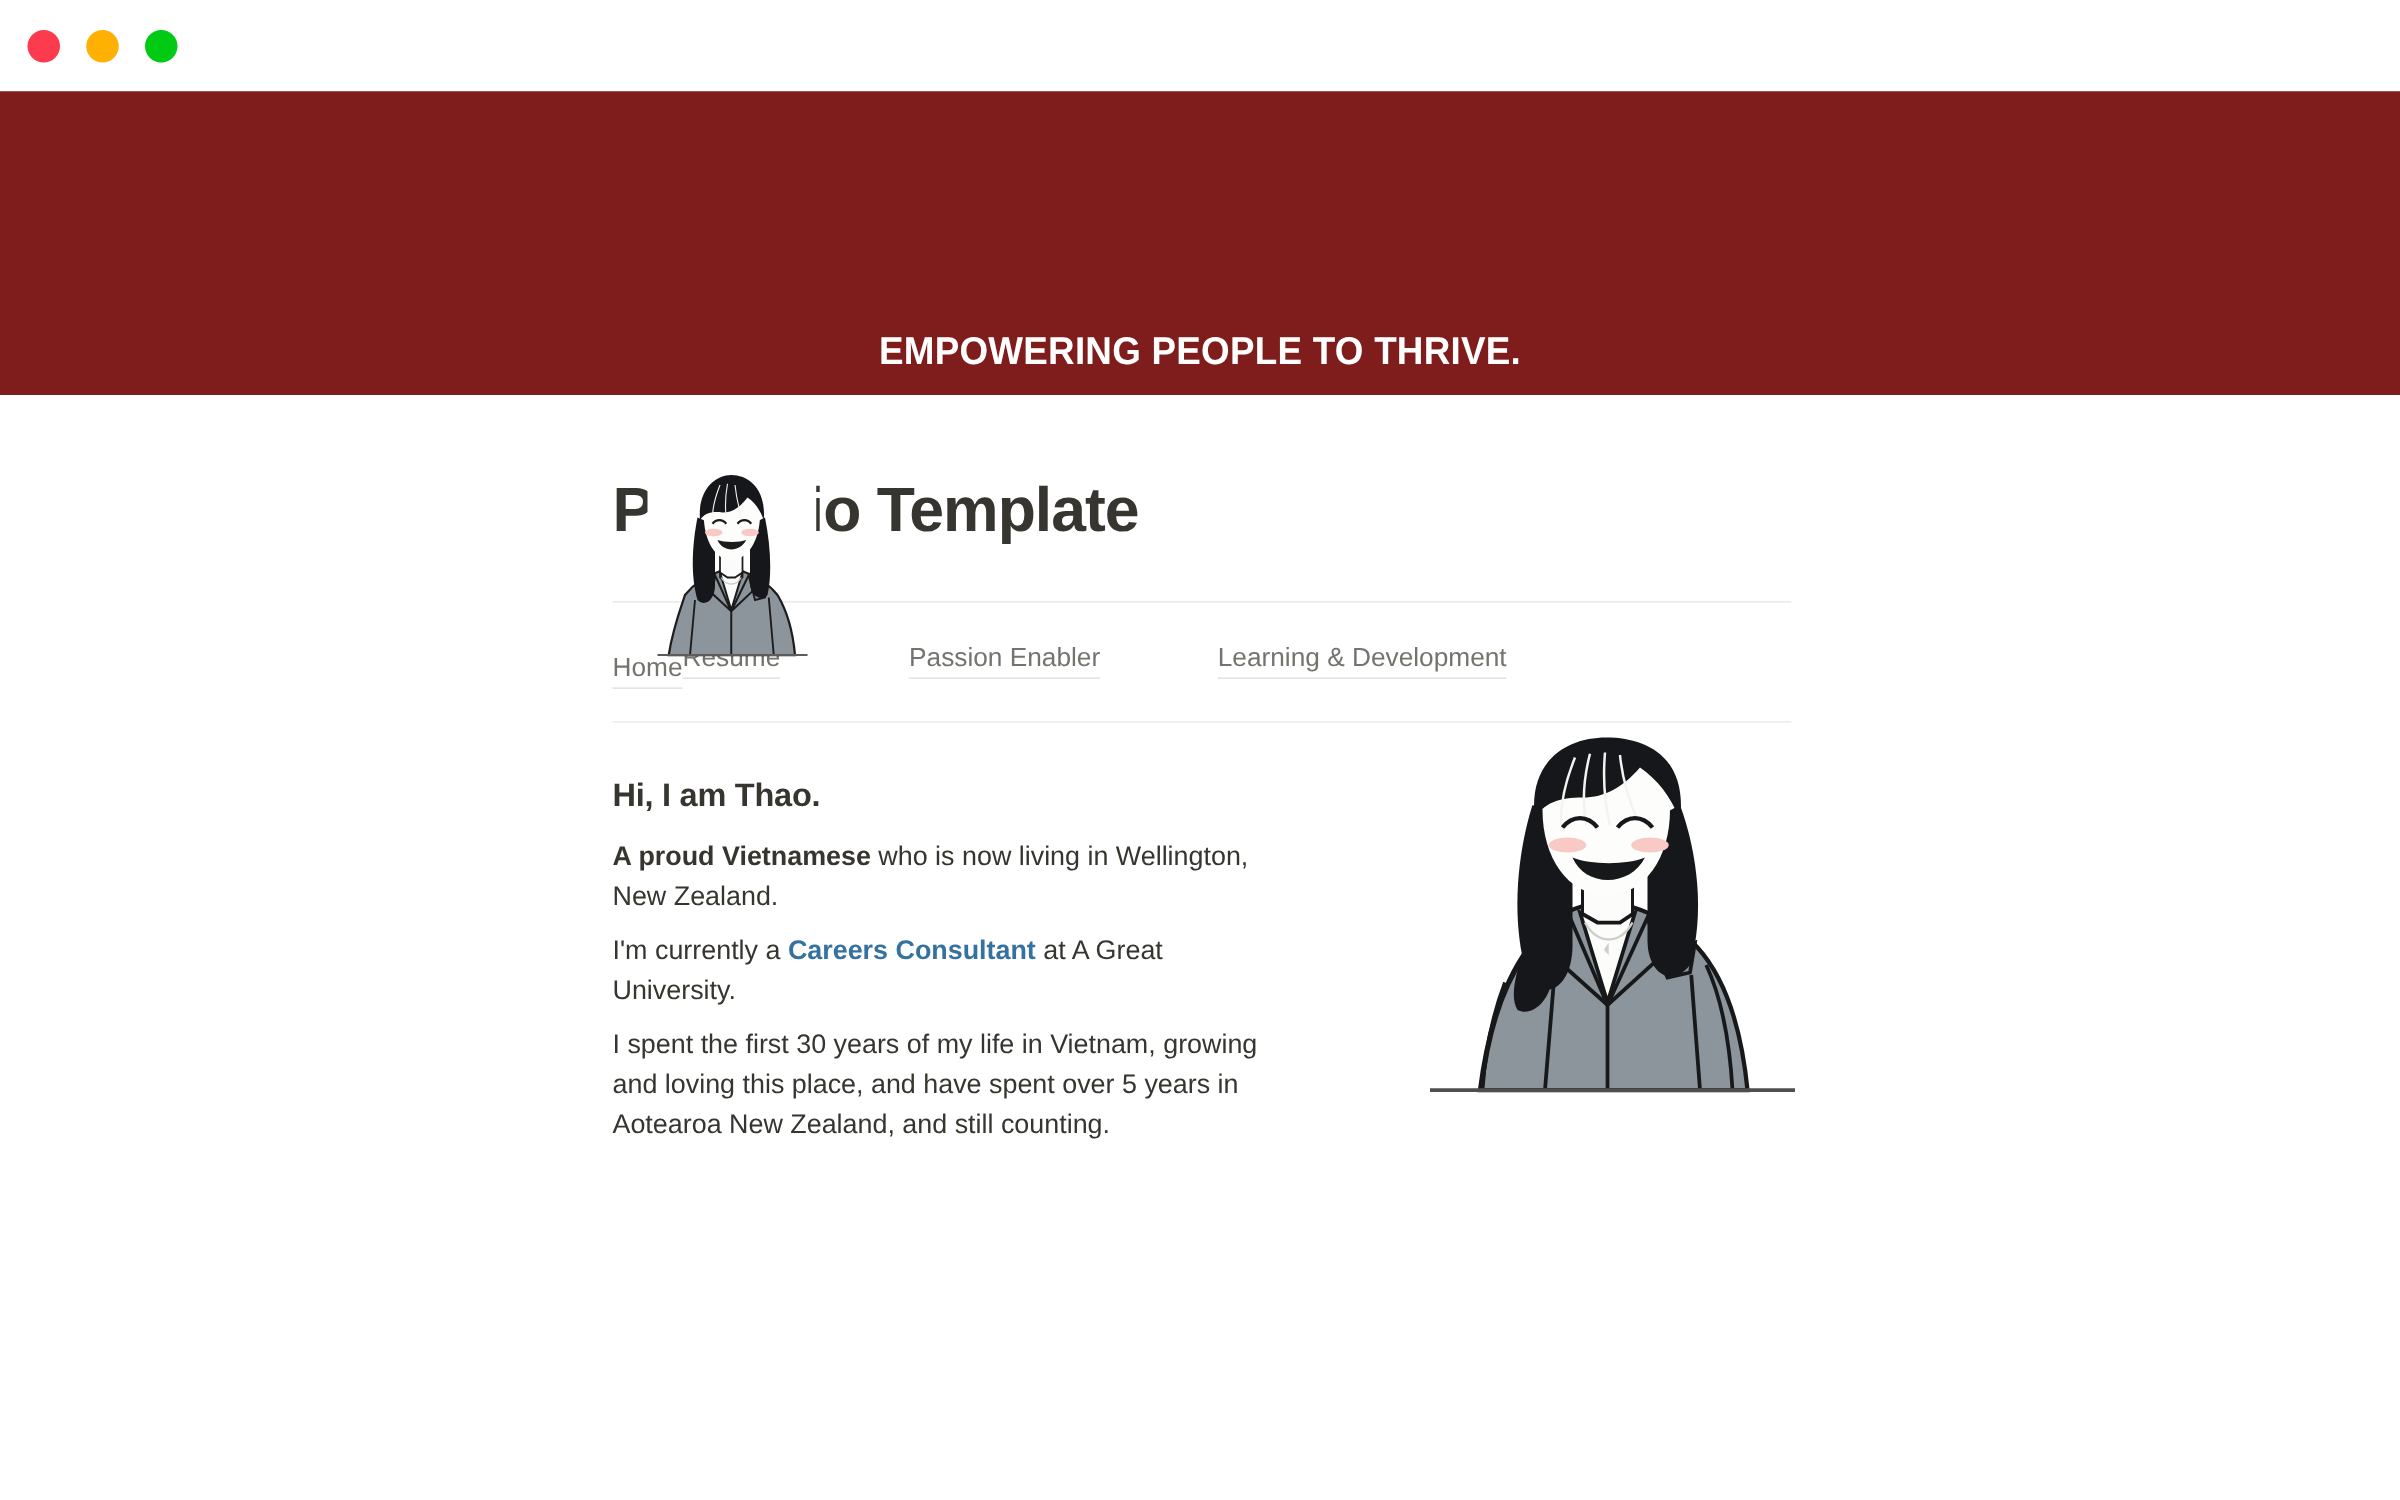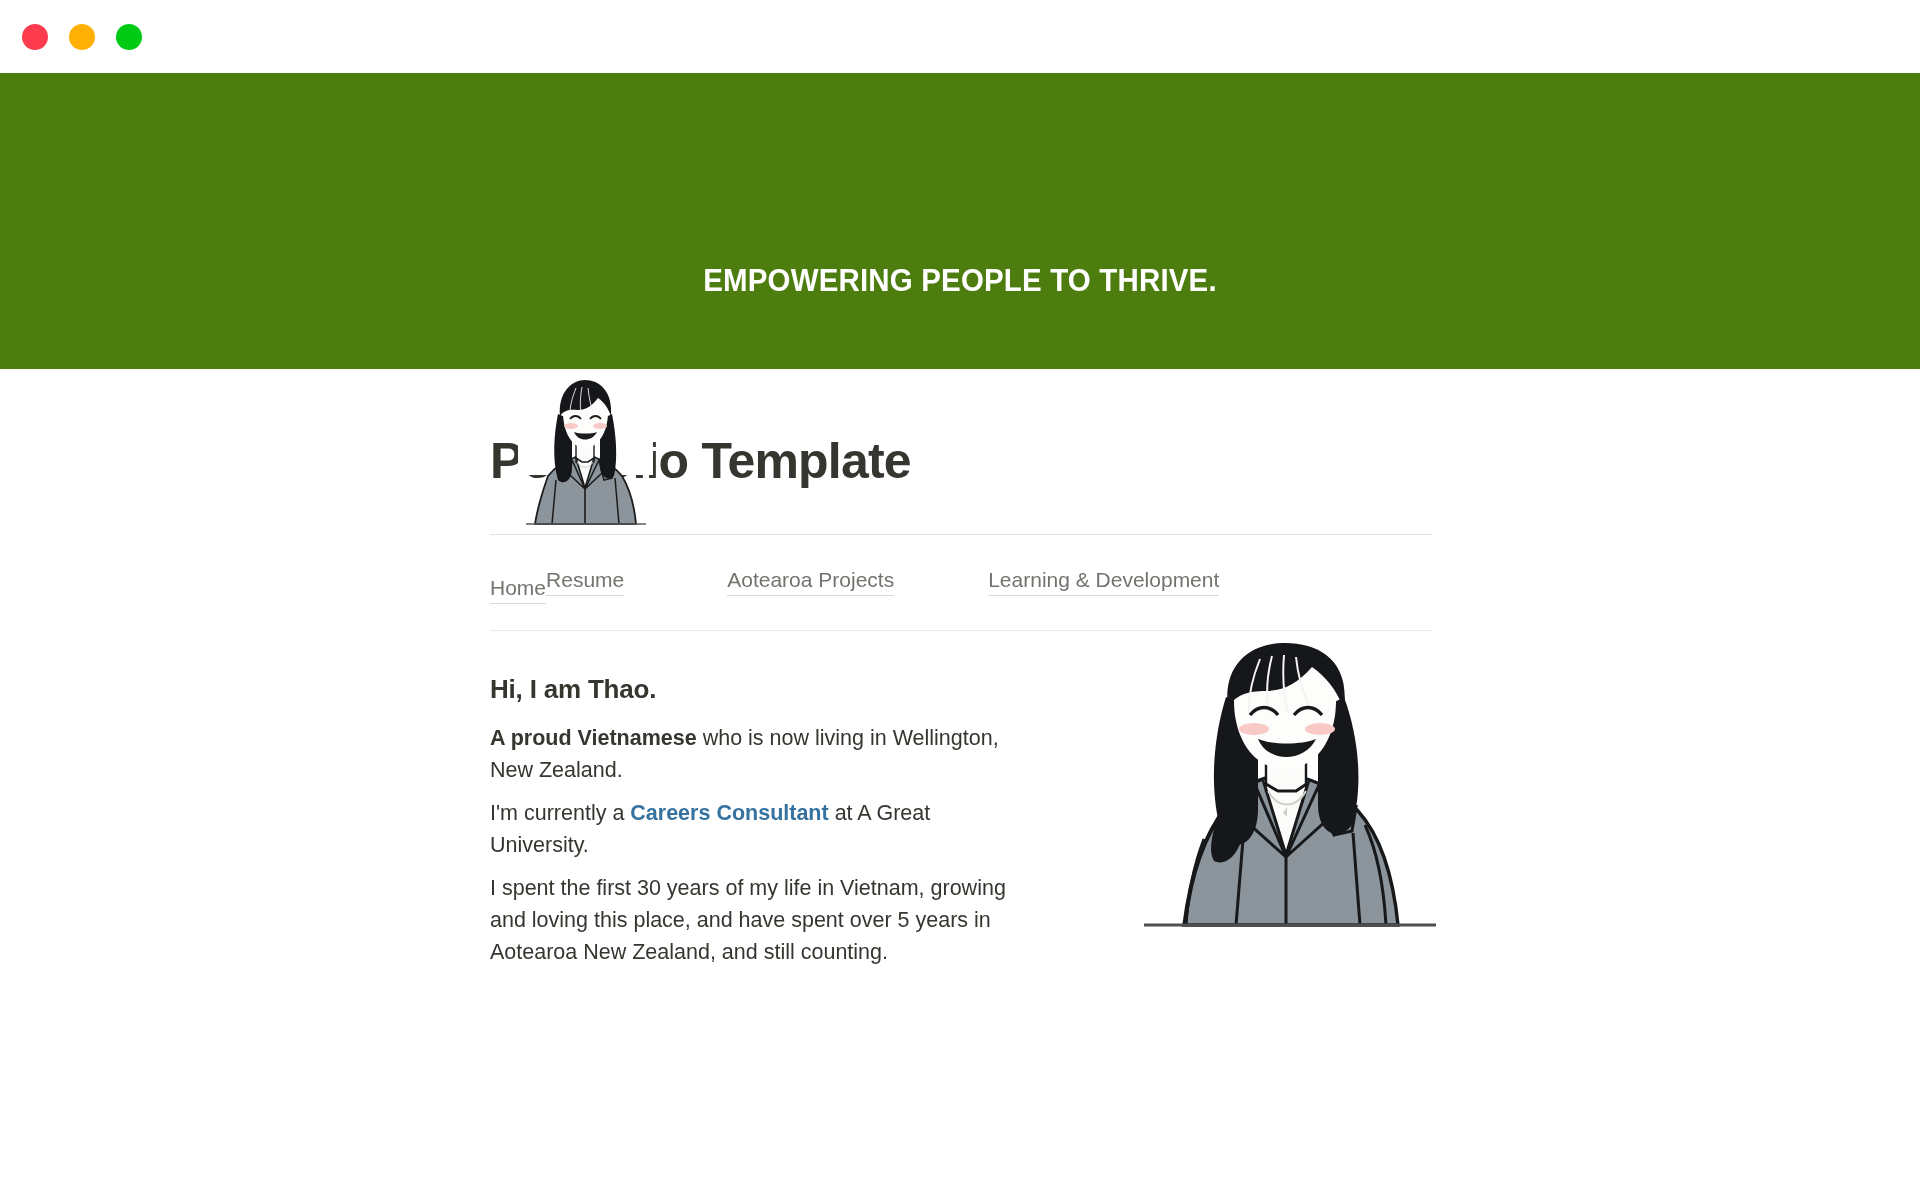--- a/index.html
+++ b/index.html
@@ -22,22 +22,22 @@
   }
   .traffic-lights { display: flex; gap: 21px; align-items: center; }
   .light { width: 26px; height: 26px; border-radius: 50%; display: block; }
   .light.close    { background: #fd3b4e; }
   .light.minimize { background: #ffb003; }
   .light.maximize { background: #00ca14; }
 
   
   #hero-banner {
     position: relative;
-    height: 296px;
-    background: #4d7c0f;
+    height: 243px;
+    background: #7f1d1d;
   }
   #hero-tagline {
     position: absolute;
     top: 190px;
     left: 0;
     width: 100%;
     text-align: center;
     color: #ffffff;
     font-size: 31px;
     font-weight: bold;
@@ -213,21 +213,21 @@
 <div id="page-body">
   <div id="content-column">
 
     <h1 id="page-title">Portfolio Template</h1>
 
     <div id="nav-divider-top"></div>
 
     <nav id="nav-tabs">
       <a class="nav-tab" id="nav-tab-home">Home</a>
       <a class="nav-tab" id="nav-tab-resume">Resume</a>
-      <a class="nav-tab" id="nav-tab-passion-projects">Aotearoa Projects</a>
+      <a class="nav-tab" id="nav-tab-passion-projects">Passion Enabler</a>
       <a class="nav-tab" id="nav-tab-learning-development">Learning &amp; Development</a>
     </nav>
 
     <div id="nav-divider-bottom"></div>
 
     <section id="intro-section">
 
       <div id="intro-text">
         <div id="intro-heading">Hi, I am Thao.</div>
 

